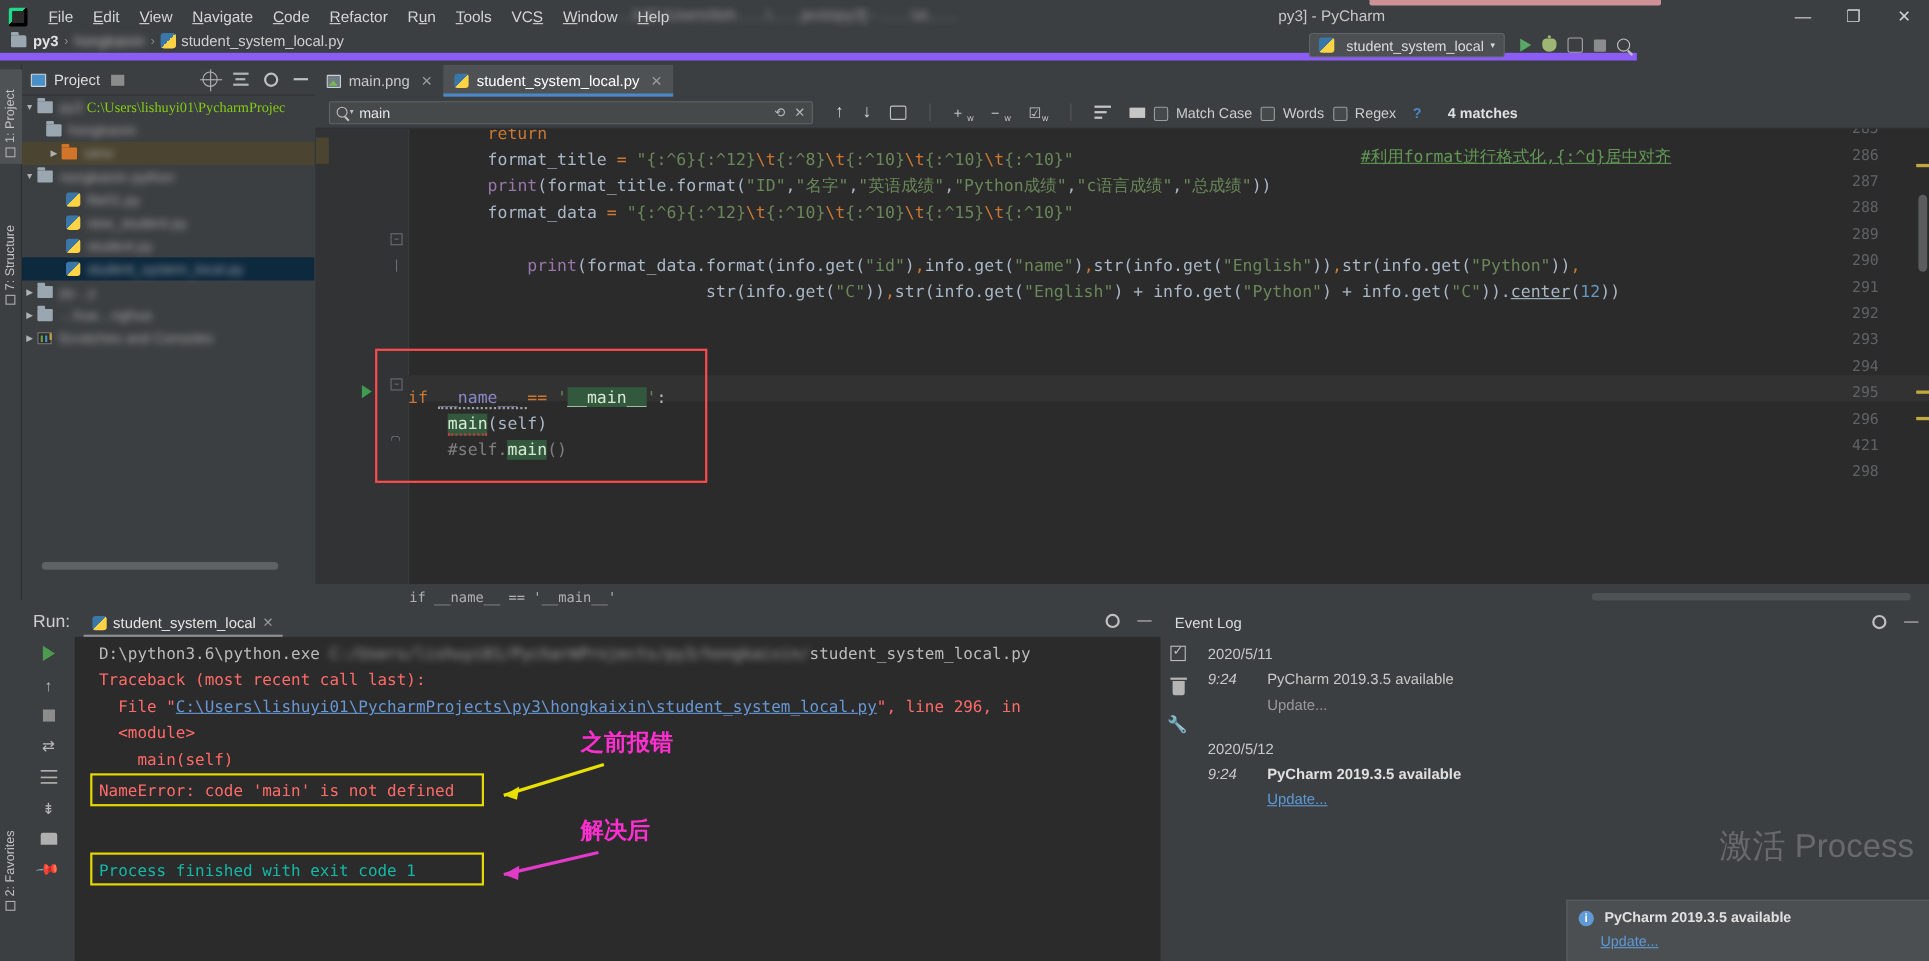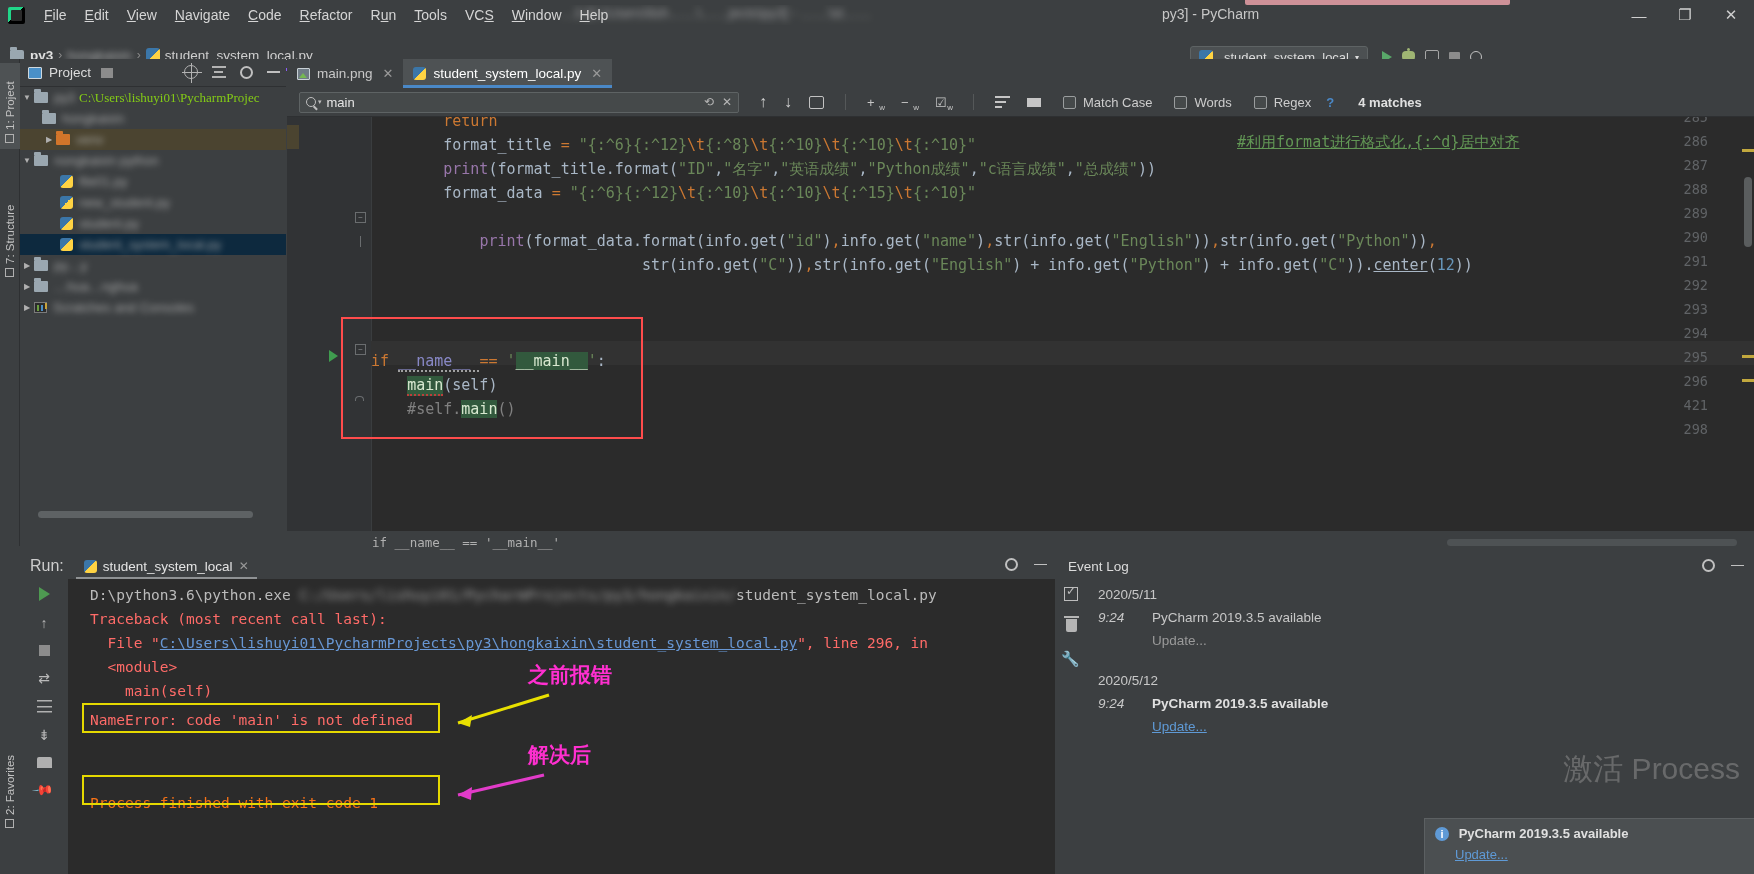--- a/index.html
+++ b/index.html
@@ -44,22 +44,22 @@
     width: 46px; height: 30px; display: flex; align-items: center; justify-content: center;
     color: #cfcfcf; font-size: 15px;
   }
   .pink-bar {
     position: absolute; left: 1245px; top: 0px; width: 265px; height: 5px;
     background: #e8a0a8; opacity: .85; border-radius: 0 0 2px 2px;
   }
 
   
   .navbar {
-    position: absolute; left: 0; top: 42px; width: 1488px; height: 29px;
-    background: #3c3f41; display: flex; align-items: center; border-bottom: 3px solid #8b5cf6;
+    position: absolute; left: 0; top: 26px; width: 1488px; height: 29px;
+    background: #3c3f41; display: flex; align-items: center; border-bottom: 7px solid #8b5cf6;
   }
   .folder-ic {
     width: 14px; height: 11px; background: #9aa7b0; border-radius: 1px 2px 1px 1px;
     position: relative; margin-left: 10px; margin-right: 6px; flex: none;
   }
   .folder-ic:before {
     content:""; position:absolute; left:0; top:-3px; width:7px; height:3px;
     background:#9aa7b0; border-radius:1px 1px 0 0;
   }
   .crumb { font-size: 13.5px; color: #cfcfcf; white-space: nowrap; }
@@ -182,21 +182,21 @@
   .arr { font-size: 16px; color: #cfcfcf; line-height: 1; }
   .boxic { width:15px;height:13px;border:1.6px solid #c2c2c2;border-radius:2px; }
   .plusw, .minusw, .checkw { position:relative;width:17px;height:14px;color:#c6c6c6;font-size:13px; }
   .subw { position:absolute;right:-1px;bottom:-3px;font-size:8px;color:#c6c6c6; }
   .divider-v { width:1px;height:16px;background:#555859;margin:0 4px; }
   .ic-lines { width:15px;height:12px;position:relative; }
   .ic-lines i { position:absolute;left:0;height:1.7px;background:#c6c6c6;display:block; }
   .ic-funnel { width:0;height:0;border-left:7px solid #c6c6c6;border-right:7px solid #c6c6c6;border-top:9px solid #c6c6c6;
                border-bottom:0; position:relative; }
   .cbox { width:13px;height:13px;border:1.4px solid #9a9d9e;background:#45494a;border-radius:2px;flex:none; }
-  .cb-grp { display:flex;align-items:center;gap:7px;font-size:13px;color:#cdcdcd;margin-left:22px; }
+  .cb-grp { display:flex;align-items:flex-end;gap:7px;font-size:13px;color:#cdcdcd;margin-left:8px; }
   .q-mark { color:#4a88c7;font-weight:bold;font-size:13px;margin-left:8px; }
   .matches { font-size:13px;color:#e0e0e0;font-weight:bold;margin-left:24px; }
 
   
   .editor {
     position: absolute; left: 287px; top: 117px; width: 1467px; height: 414px;
     background: #2b2b2b; overflow: hidden;
   }
   .gutter {
     position: absolute; left: 0; top: 0; width: 84px; height: 414px; background: #313335;
@@ -632,21 +632,21 @@
   <div class="console">
     <div class="co" style="top:8px"><span>D:\python3.6\python.exe </span><span class="blurpath">C:/Users/lishuyi01/PycharmProjects/py3/hongkaixin/</span><span>student_system_local.py</span></div>
 
     <div class="co err" style="top:32px">Traceback (most recent call last):</div>
 
     <div class="co" style="top:56px"><span class="err">  File "</span><span class="lnk">C:\Users\lishuyi01\PycharmProjects\py3\hongkaixin\student_system_local.py</span><span class="err">", line 296, in</span></div>
 
     <div class="co err" style="top:80px">  &lt;module&gt;</div>
     <div class="co err" style="top:104px">    main(self)</div>
     <div class="co err" style="top:133px">NameError: code 'main' is not defined</div>
-    <div class="co" style="top:216px;color:#f97316">Process finished with exit code 1</div>
+    <div class="co" style="top:205px;color:#14b8a6">Process finished with exit code 1</div>
 
     <div class="ybox" style="left:14px;top:124px;width:358px;height:30px;"></div>
     <div class="ybox" style="left:14px;top:196px;width:358px;height:30px;"></div>
 
     <svg class="arrow-svg" style="left:376px;top:110px;" width="110" height="50">
       <line x1="105" y1="6" x2="14" y2="34" stroke="#e8e000" stroke-width="3"></line>
       <polygon points="14,34 28,26 26,38" fill="#e8e000"></polygon>
     </svg>
     <div class="anno magenta" style="left:460px;top:82px;">之前报错</div>
 

